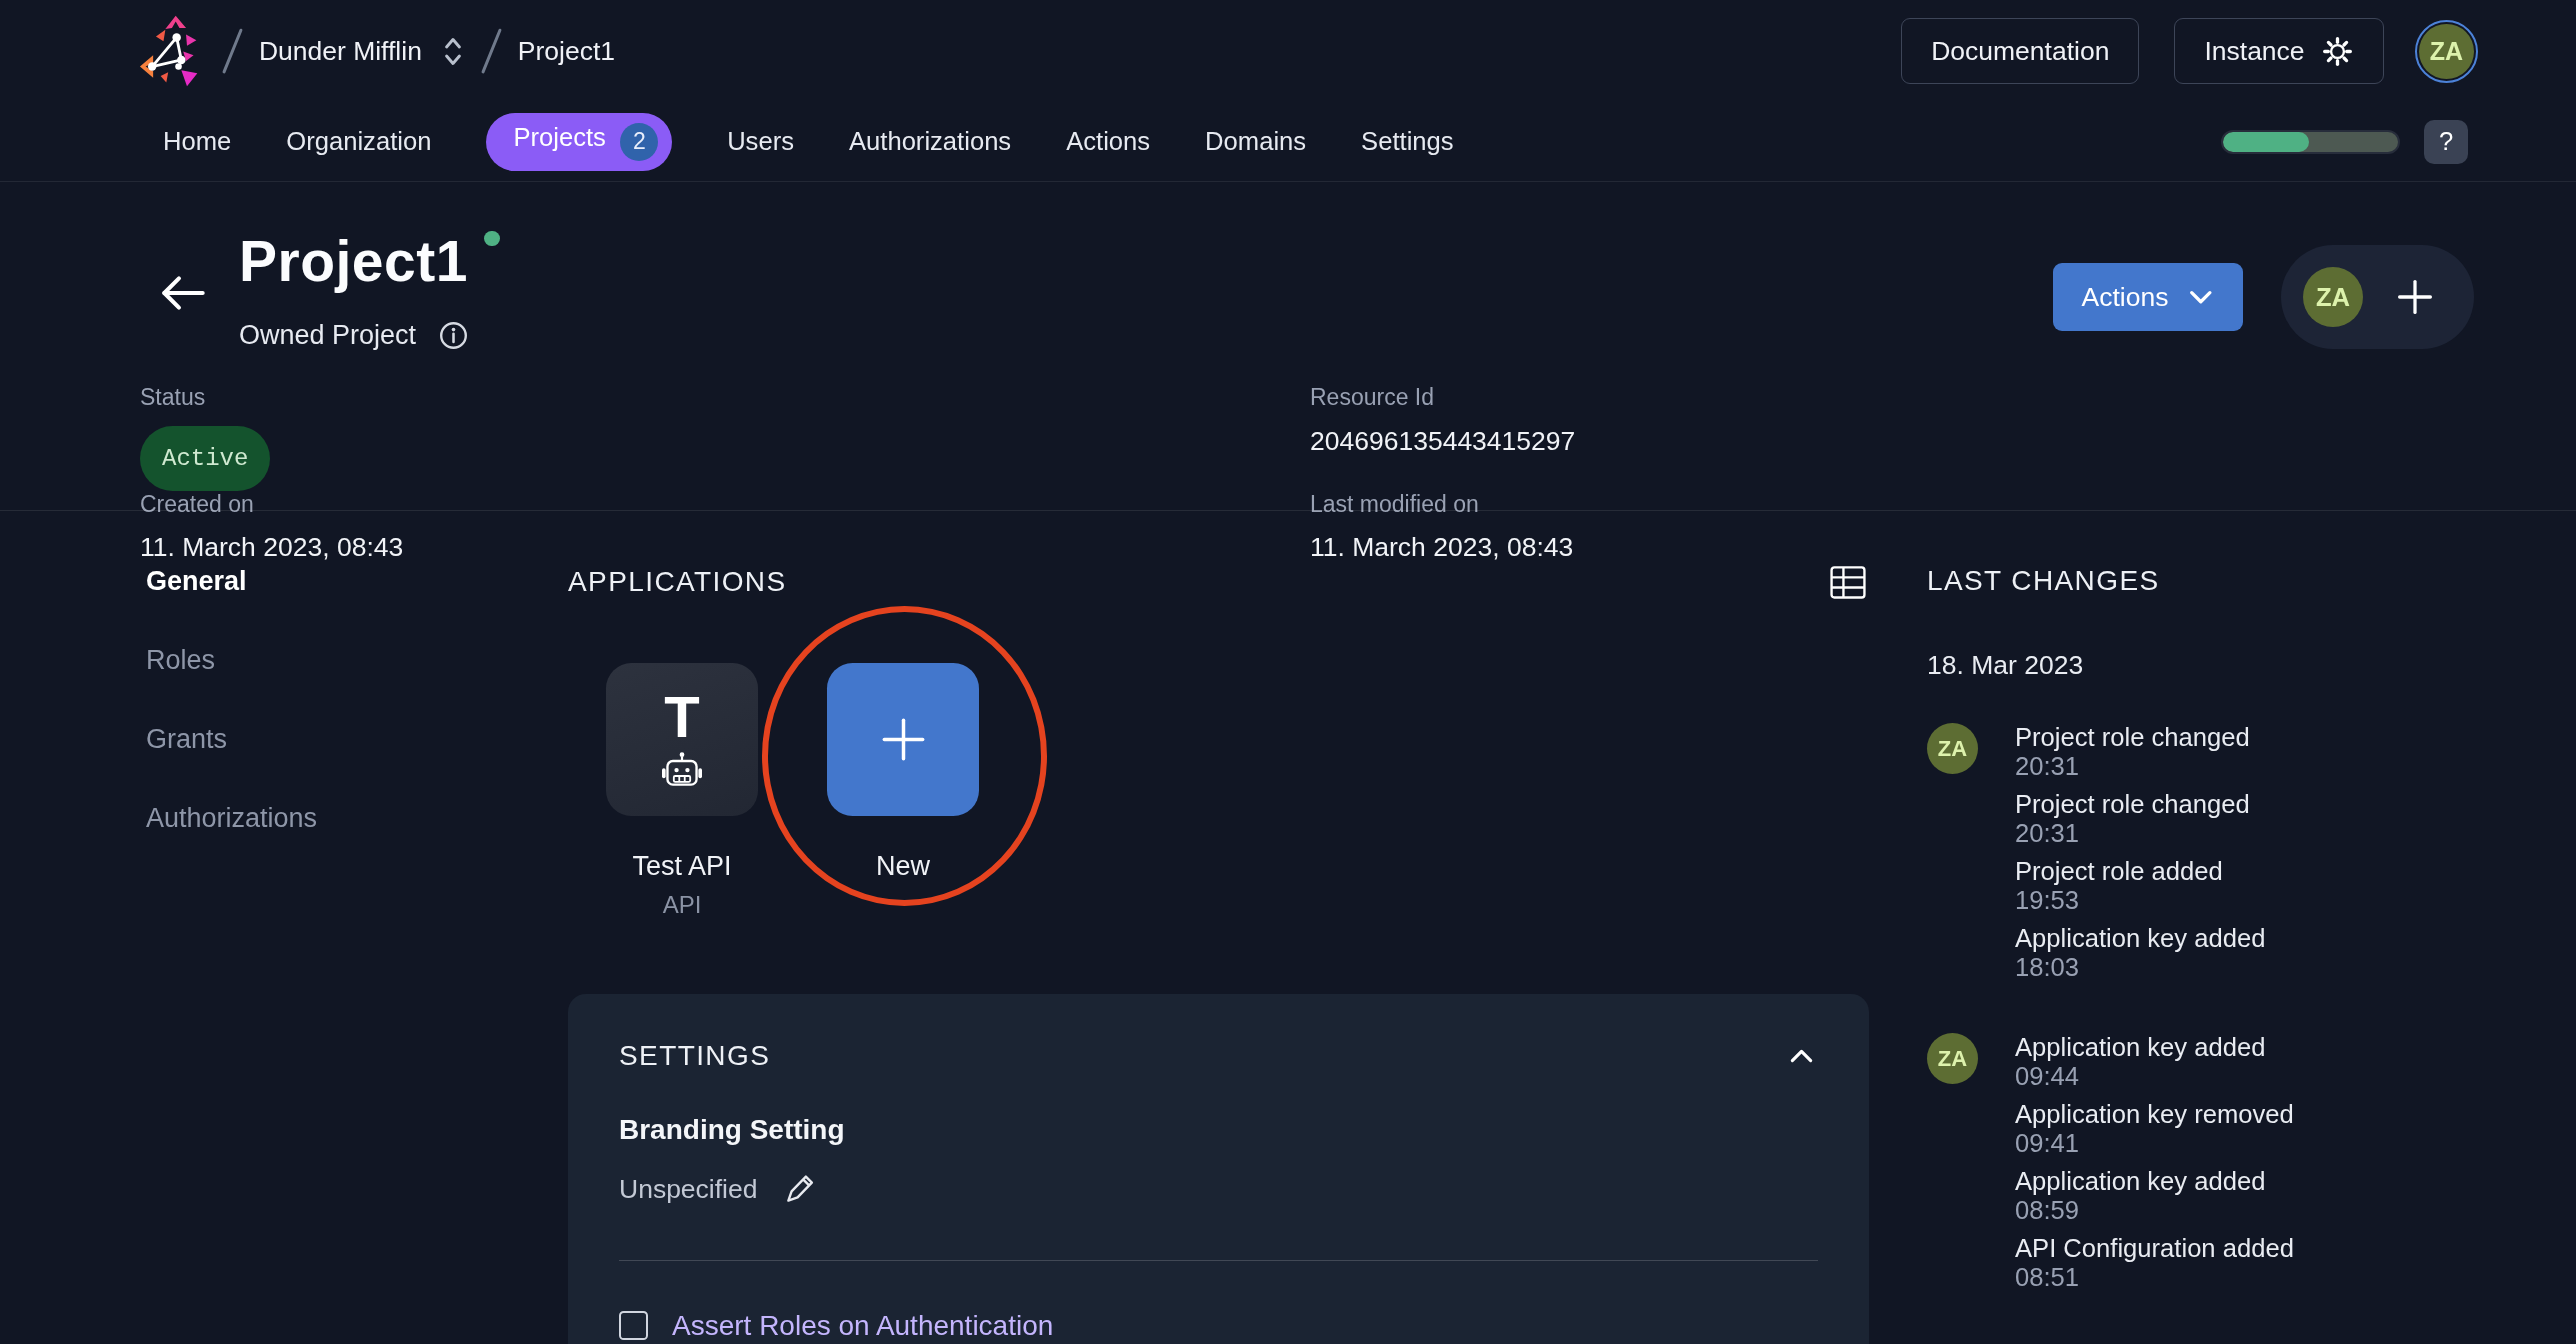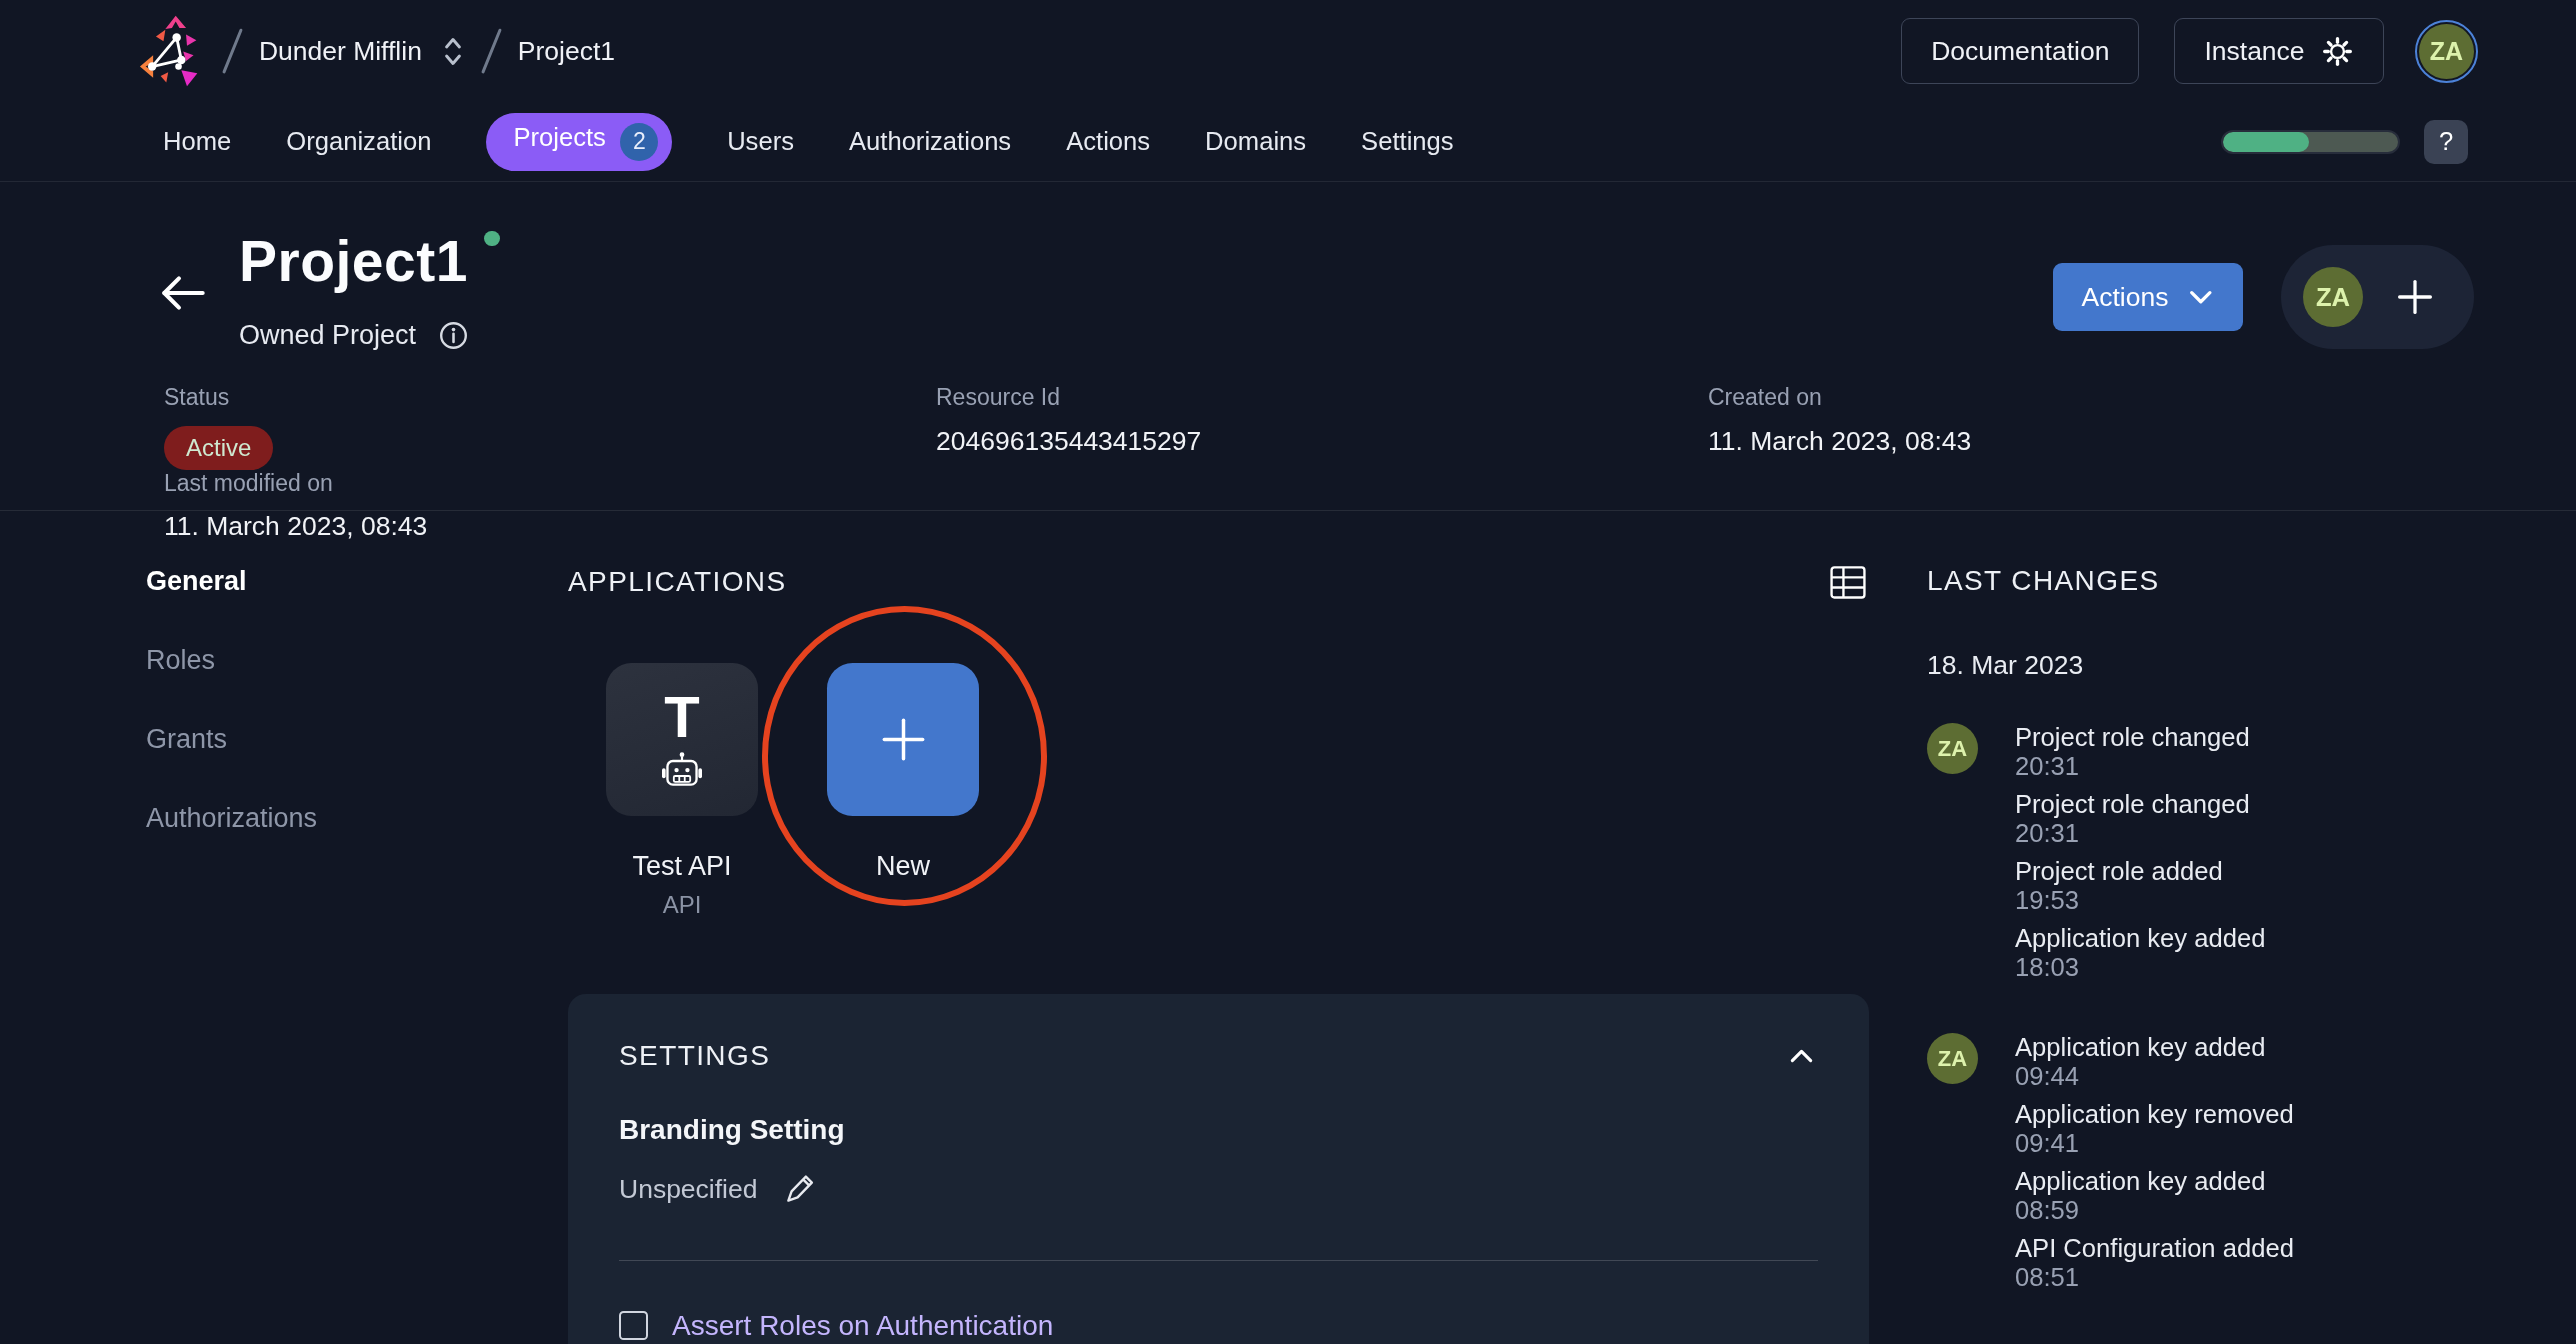--- a/index.html
+++ b/index.html
@@ -53,26 +53,26 @@
   .subtitle-row { display:flex; align-items:center; gap:22px; margin-top:26px; }
   .subtitle { font-size:27px; color:#e7eaf1; }
   .header-actions { position:absolute; right:102px; top:245px; display:flex; align-items:center; gap:38px; }
   .btn-primary { background:#4377cc; color:#fff; font-size:26.5px; height:68px; padding:0 29px;
     border-radius:9px; border:none; display:flex; align-items:center; gap:20px; cursor:pointer; }
   .member-pill { background:#1d2436; border-radius:913px; height:104px;
     padding:0 40px 0 22px; display:flex; align-items:center; gap:33px; }
   .avatar-member { width:60px; height:60px; font-size:25.6px; cursor:pointer; }
   .plus-lg { cursor:pointer; }
 
-  .meta-row { position:absolute; top:384px; left:164px; right:96px;
-    display:grid; grid-template-columns:1fr 1fr 1fr; }
+  .meta-row { position:absolute; top:384px; left:140px; right:96px;
+    display:grid; grid-template-columns:1fr 1fr; }
   .meta-label { font-size:23px; color:#99a1b3; margin-bottom:14.6px; }
   .meta-value { font-size:26.5px; color:#f1f3f7; }
-  .status-badge { display:inline-block; background:#7f1d1d; color:#cfe9d0;
-    font-size:24px; padding:8px 22px; border-radius:913px; }
+  .status-badge { display:inline-block; background:#14532d; color:#cfe9d0;
+    font-size:24px; padding:19px 22px; border-radius:913px;font-family:Liberation Mono, monospace; }
 
   .header-divider { position:absolute; top:510px; left:0; right:0;
     border-top:0.9px solid rgba(255,255,255,0.09); }
 
   
   .side-nav { position:absolute; left:146px; top:566px; width:347px; }
   .side-item { font-size:27px; color:#8e96a8; margin-bottom:48px; cursor:pointer; }
   .side-item.active { color:#ffffff; font-weight:bold; }
 
   

